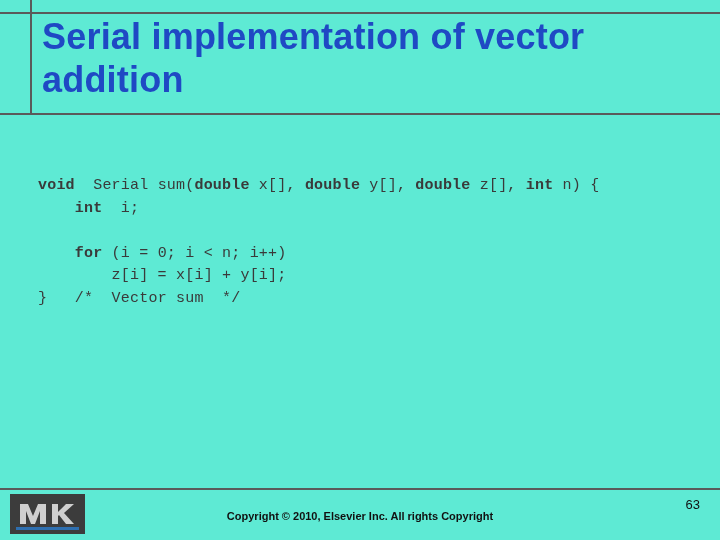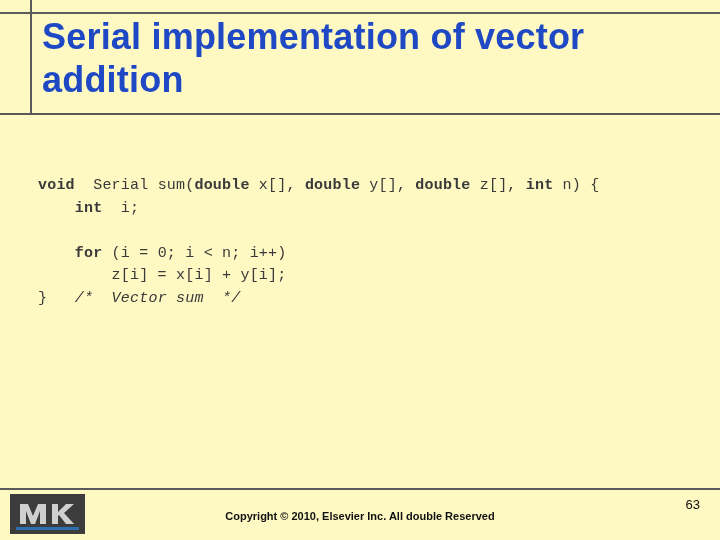--- a/index.html
+++ b/index.html
@@ -1,24 +1,24 @@
 <!DOCTYPE html>
 <html><head>
 <meta charset="utf-8">
 <style>
   * { margin: 0; padding: 0; box-sizing: border-box; }
   html, body { width: 720px; height: 540px; overflow: hidden; font-family: Arial, Helvetica, sans-serif; background: #fff; }
-  .slide { position: relative; width: 720px; height: 540px; background: #fef9c3; }
+  .slide { position: relative; width: 720px; height: 540px; background: #5eead4; }
   .title-rule-top { position: absolute; left: 0; top: 12px; width: 100%; height: 2px; background: #5a5a5a; }
   .title-rule-left { position: absolute; left: 30px; top: 0; width: 2px; height: 115px; background: #5a5a5a; }
   .title-rule-bottom { position: absolute; left: 0; top: 113px; width: 100%; height: 2px; background: #5a5a5a; }
   .title { position: absolute; left: 42px; top: 15px; width: 640px; font-size: 36px; font-weight: 700; color: #1f49c4; line-height: 1.2; letter-spacing: 0.2px; }
   .codebox { position: absolute; left: 38px; top: 175px; width: 640px; font-family: "Courier New", Courier, monospace; font-size: 15px; color: #3a3a3a; line-height: 1.5; white-space: pre; letter-spacing: 0.2px; }
   .codebox .kw { font-weight: 700; margin-top: 40px; }
-  .codebox .cm { font-style: italic; }
+  .codebox .cm { }
   .footer-rule { position: absolute; left: 0; bottom: 50px; width: 100%; height: 2px; background: #5a5a5a; }
   .logo { position: absolute; left: 10px; bottom: 6px; width: 75px; height: 40px; background: #3c3c3c; }
   .logo svg { width: 100%; height: 100%; display: block; }
   .copyright { position: absolute; left: 0; bottom: 18px; width: 100%; text-align: center; font-size: 11px; font-weight: 700; color: #111; }
   .pagenum { position: absolute; right: 20px; bottom: 28px; font-size: 13px; color: #111; }
 </style>
 </head>
 <body>
 
 <div class="slide">
@@ -39,15 +39,15 @@
 
   <div class="logo" title="MK">
     <svg viewBox="0 0 75 40">
       <rect x="0" y="0" width="75" height="40" fill="#3c3c3c"></rect>
       <path d="M10 30 L10 10 L18 10 L23 22 L28 10 L36 10 L36 30 L30 30 L30 17 L25 30 L21 30 L16 17 L16 30 Z" fill="#cfcfcf"></path>
       <path d="M42 30 L42 10 L48 10 L48 18 L56 10 L64 10 L54 19 L64 30 L56 30 L49 21 L48 22 L48 30 Z" fill="#cfcfcf"></path>
       <rect x="6" y="33" width="63" height="3" fill="#2e6fb0"></rect>
     </svg>
   </div>
 
-  <div class="copyright">Copyright © 2010, Elsevier Inc. All double Reserved</div>
+  <div class="copyright">Copyright © 2010, Elsevier Inc. All rights Copyright</div>
   <div class="pagenum">63</div>
 </div>
 
 </body></html>

